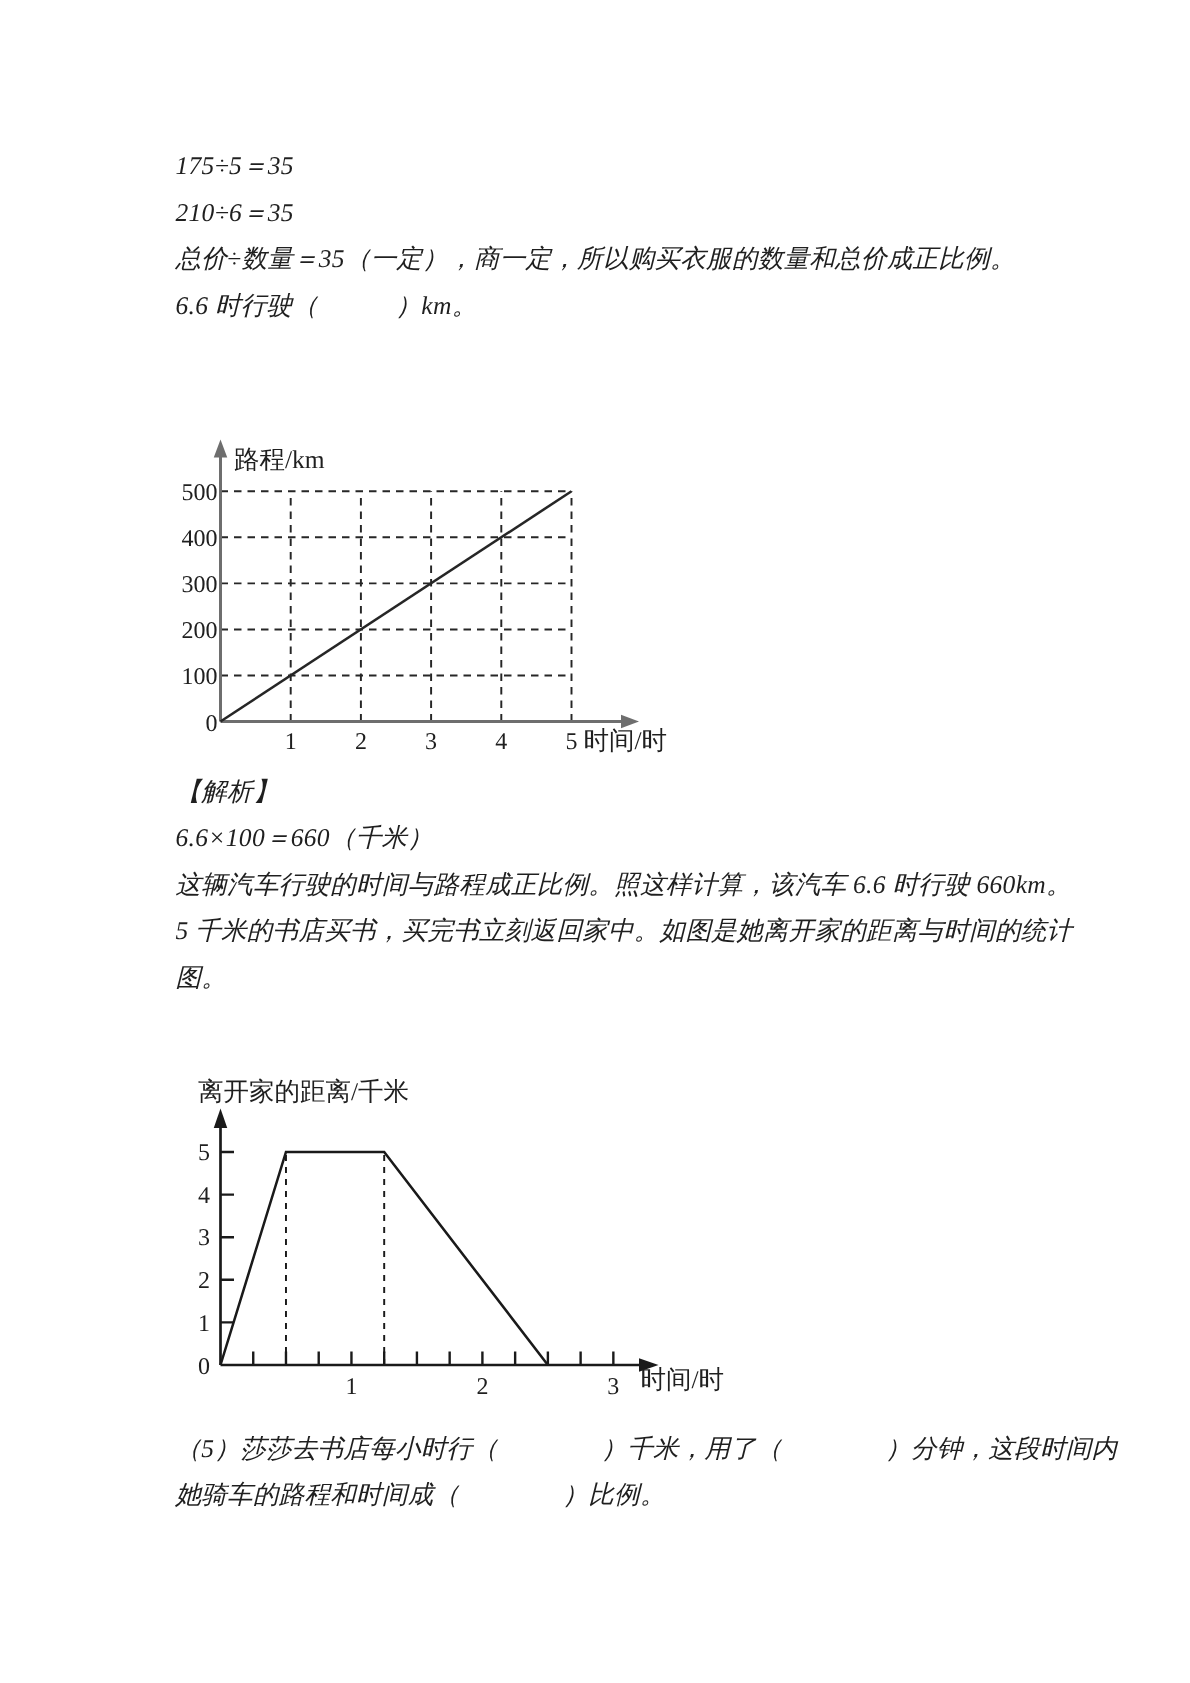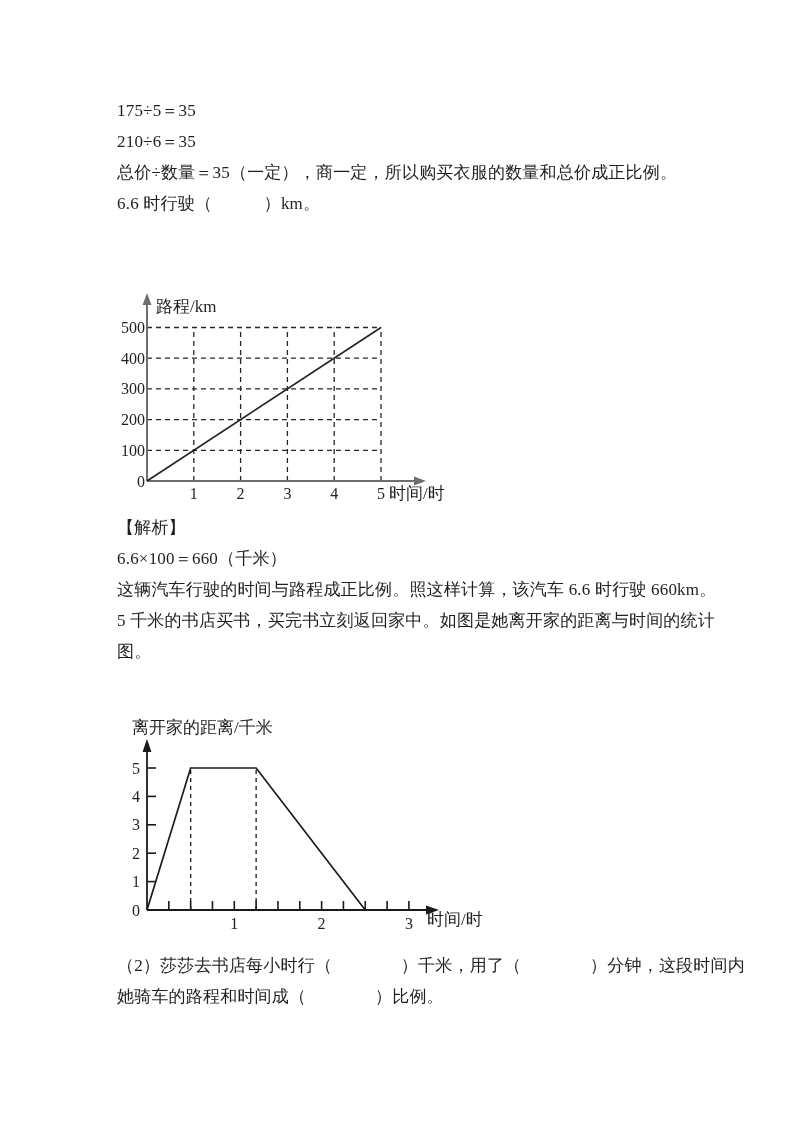--- a/index.html
+++ b/index.html
@@ -10,20 +10,21 @@
     font-family:"Liberation Serif","DejaVu Serif",serif;
     color:#1f1f1f;
     overflow:hidden;
   }
   .textblock{position:absolute;left:117px;width:600px;}
   .tl{
     height:31px;line-height:31px;
     font-size:17px;
     white-space:pre;
     letter-spacing:0.2px;
+    font-style:italic;
   }
   svg.chart{position:absolute;}
   svg text{font-family:"Liberation Serif","DejaVu Serif",serif;}
 </style>
 </head>
 <body>
 
 <div class="page">
 
   <div class="textblock" style="top:95px">
@@ -104,17 +105,17 @@
       <text x="25" y="61.5" text-anchor="end" font-size="16" fill="#1f1f1f">5</text>
       <text x="119.3" y="217" text-anchor="middle" font-size="16" fill="#1f1f1f">1</text>
       <text x="206.6" y="217" text-anchor="middle" font-size="16" fill="#1f1f1f">2</text>
       <text x="293.9" y="217" text-anchor="middle" font-size="16" fill="#1f1f1f">3</text>
       <text x="25" y="204" text-anchor="end" font-size="16" fill="#1f1f1f">0</text>
       <text x="17" y="21" font-size="17" fill="#1f1f1f">离开家的距离/千米</text>
       <text x="312" y="213" font-size="17" fill="#1f1f1f">时间/时</text>
     </svg>
 
   <div class="textblock" style="top:950px">
-    <div class="tl">（2）莎莎去书店每小时行（　　　　）千米，用了（　　　　）分钟，这段时间内</div>
+    <div class="tl">（5）莎莎去书店每小时行（　　　　）千米，用了（　　　　）分钟，这段时间内</div>
     <div class="tl">她骑车的路程和时间成（　　　　）比例。</div>
   </div>
 
 </div>
 
 </body></html>

